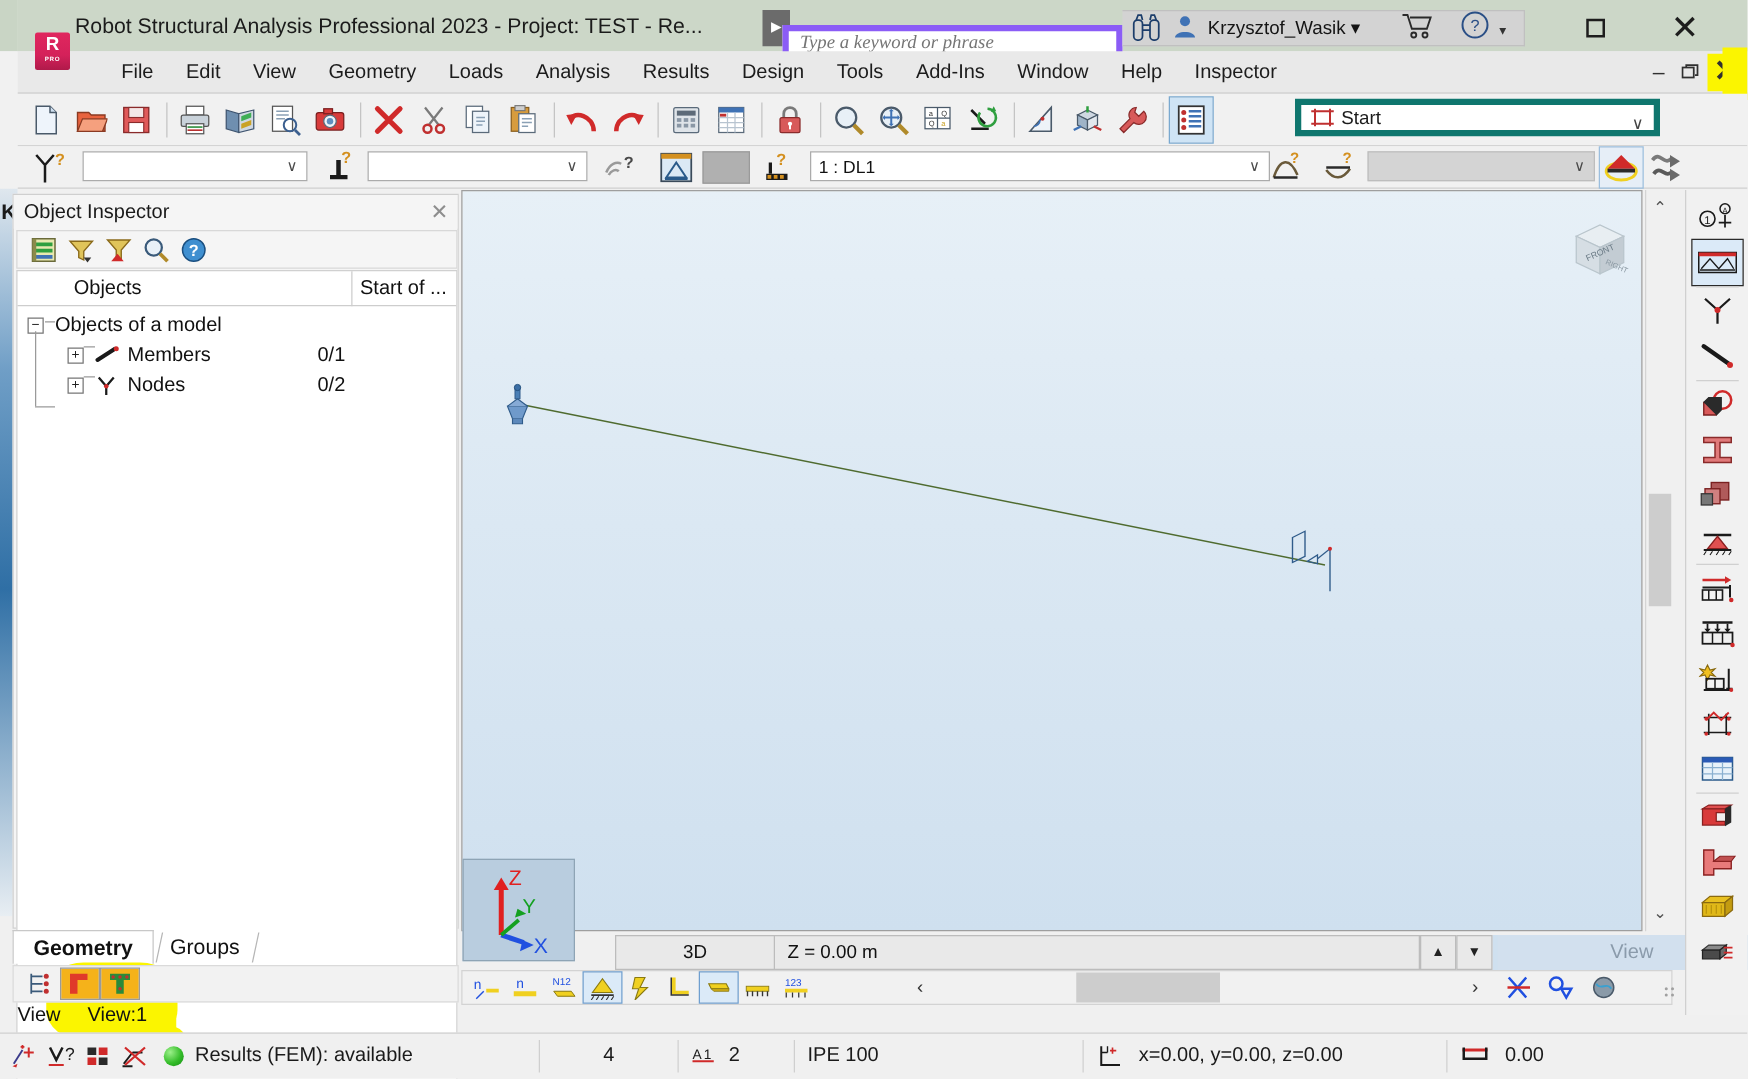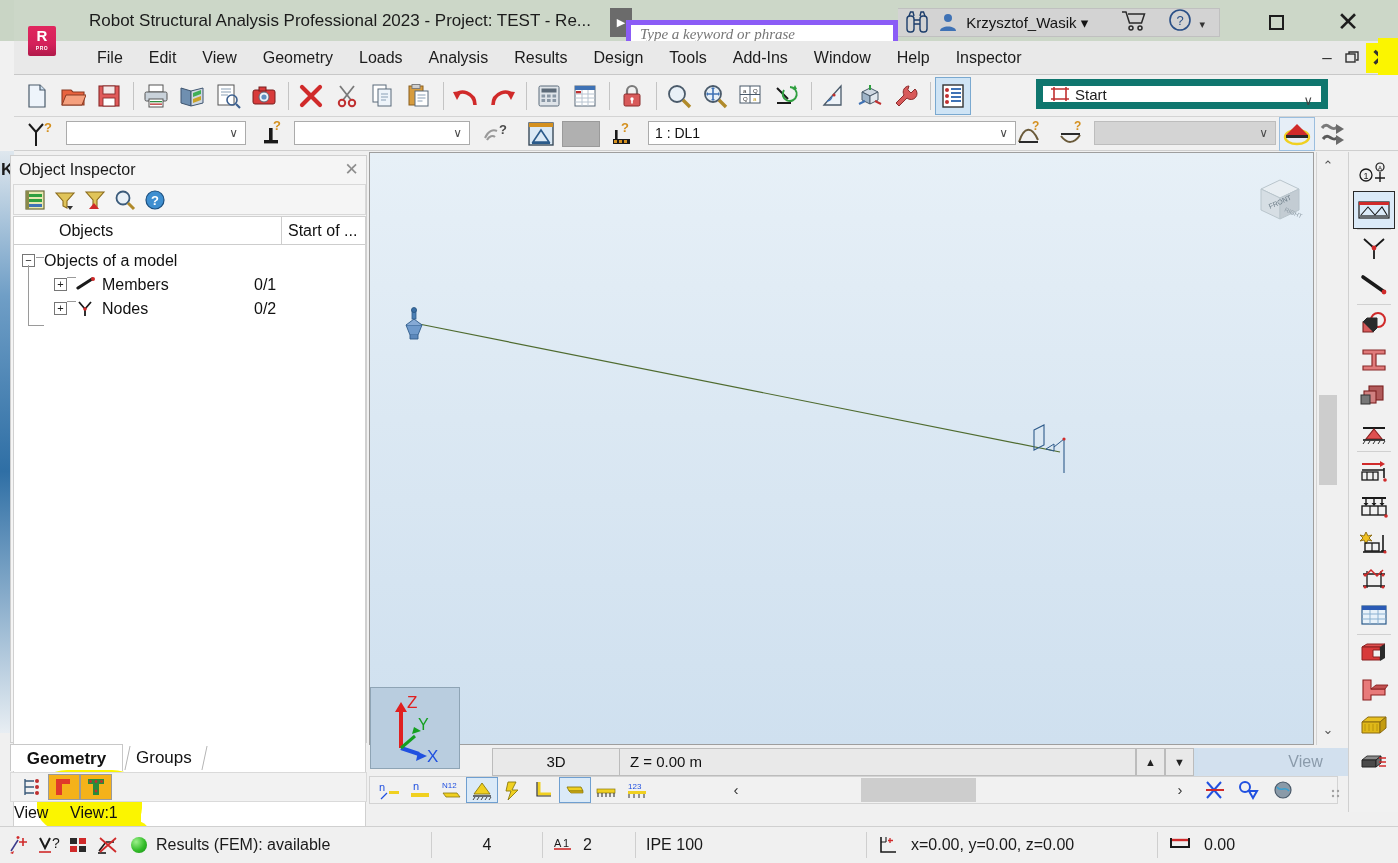--- a/index.html
+++ b/index.html
@@ -35,21 +35,21 @@
     color: #fff; font-size: 15px; font-weight: bold;
     text-align: center; line-height: 19px;
     z-index: 30;
   }
   .app-logo .pro {
     display:block; font-size:5px; font-weight:bold; line-height:6px;
     letter-spacing:0.5px;
   }
   .title-text {
     position: absolute; left: 60px; top: 8px; width: 560px; height: 26px;
-    text-align: center;
+    text-align: left;
     font-size: 17px; color: #1b1b1b; line-height: 26px;
     white-space: nowrap; overflow: hidden;
   }
   .search-expander {
     position: absolute; left: 610px; top: 8px; width: 22px; height: 29px;
     background: #6b6b6b; color: #fff; font-size: 11px;
     text-align: center; line-height: 29px;
   }
   .search-box {
     position: absolute; left: 626px; top: 8px; width: 272px; height: 29px;
@@ -104,21 +104,21 @@
   .tbrow { display: flex; align-items: center; height: 42px; padding-left: 6px; }
   .tbtn {
     width: 34px; height: 36px; display:flex; align-items:center; justify-content:center;
     margin-right: 2px;
   }
   .tbtn.pressed { background:#cfe4f5; outline:1px solid #7aa9d0; }
 
   
   .view-select {
     position: absolute; left: 1022px; top: 4px; width: 292px; height: 30px;
-    background: #fff; border: 7px solid #0f766e; display:flex; align-items:center;
+    background: #fff; border: 5px solid #0f766e; display:flex; align-items:center;
   }
   .view-select .vs-icon { margin: 0 5px 0 7px; }
   .view-select .vs-label { font-size: 15px; color: #1c1c1c; }
   .view-select .vs-caret { position:absolute; right: 8px; top: 7px; font-size: 13px; color:#444; }
 
   
   .toolbar2 {
     position: absolute; left: 14px; top: 117px; width: 1384px; height: 34px;
     background: #f1f1f1; border-bottom: 1px solid #cfcfcf;
   }

